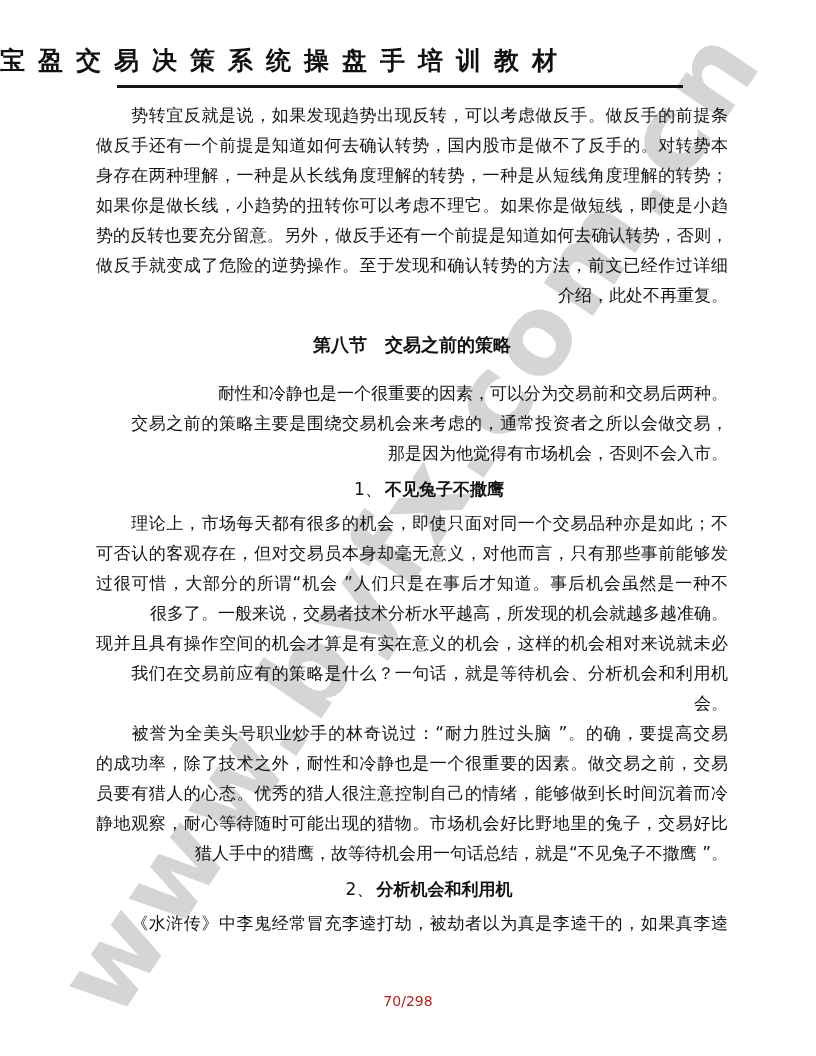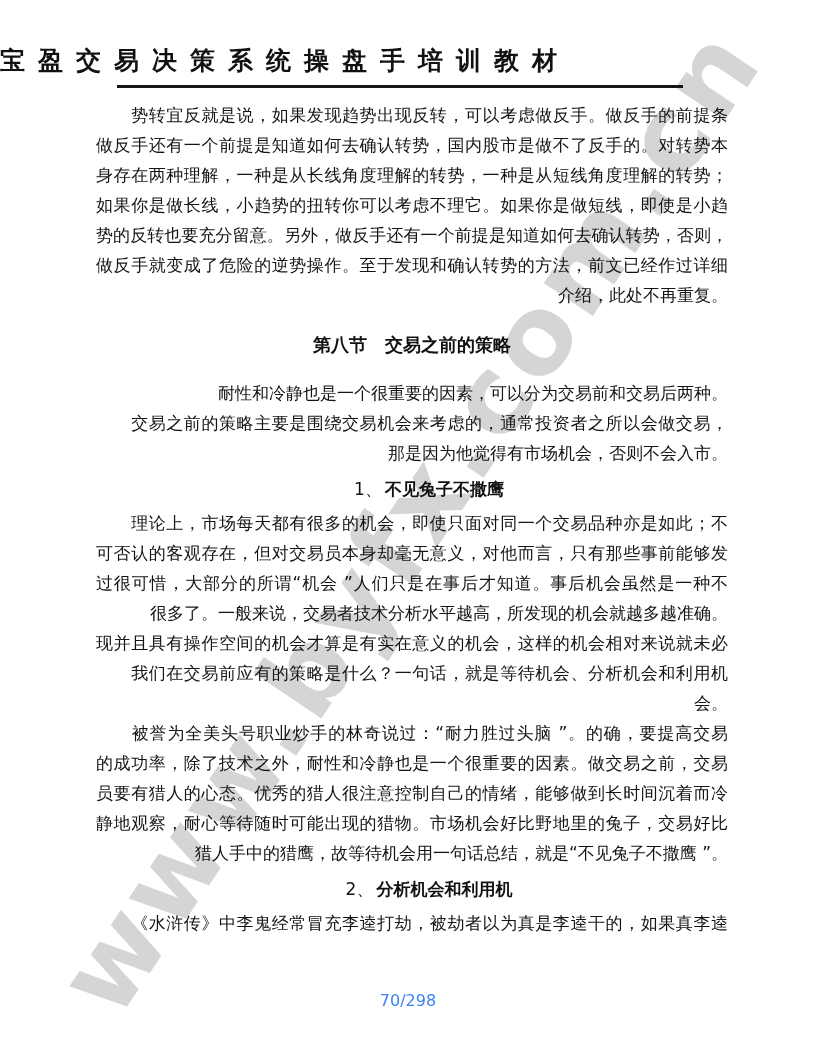--- a/index.html
+++ b/index.html
@@ -82,22 +82,22 @@
   .sub-num { font-weight: normal; margin-right: 3px; }
   .sub-title { font-weight: bold; color: #111; }
 
   .page-footer {
     position: absolute;
     left: 0; right: 0; bottom: 46px;
     text-align: center;
     z-index: 1;
   }
   .page-number {
-    font-size: 16px;
-    color: #3b82f6;
+    font-size: 14px;
+    color: #b91c1c;
   }
 </style>
 </head>
 <body>
 
 <div class="watermark" style="color: rgb(213, 213, 213);">www.byfx.com.cn</div>
 
 <div class="page-header">
   <span class="page-header-title">宝盈交易决策系统操盘手培训教材</span>
 </div>

